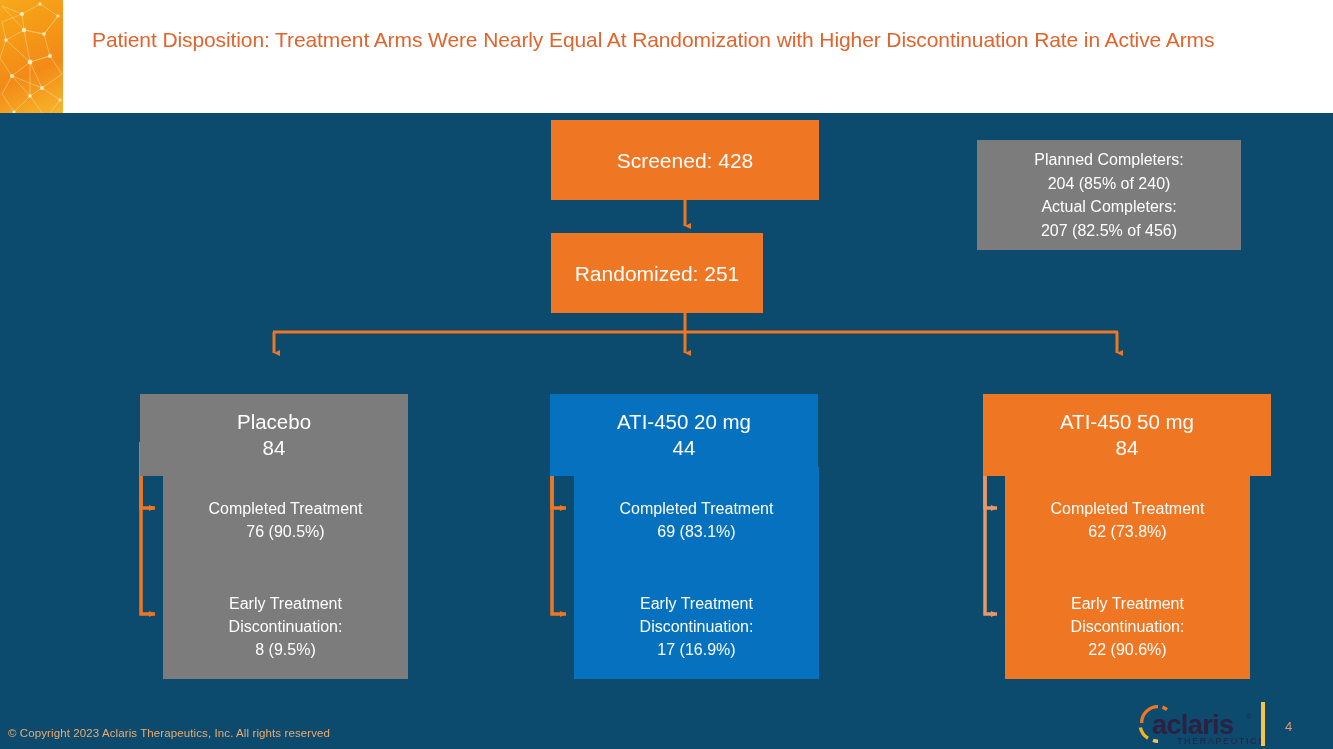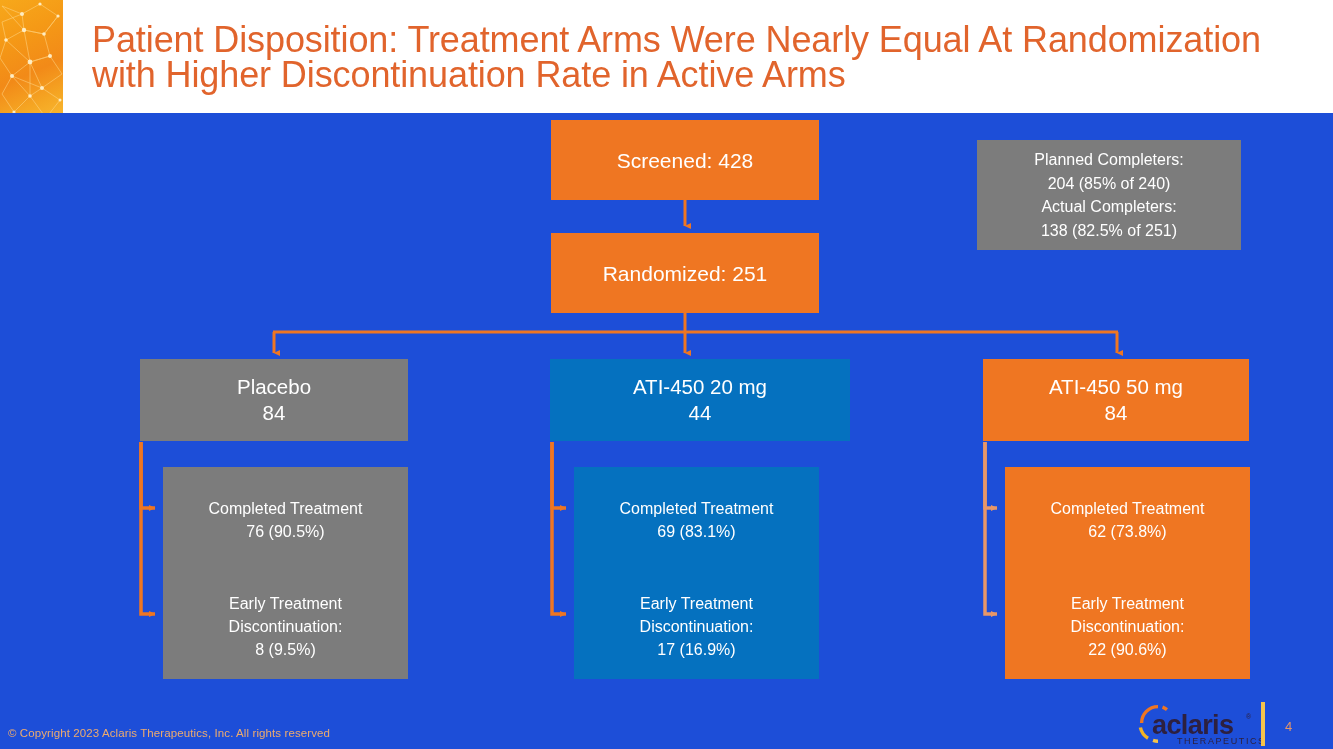--- a/index.html
+++ b/index.html
@@ -29,32 +29,32 @@
     background: linear-gradient(155deg, #f7a81b 0%, #f59a16 28%, #f28a18 58%, #f5a623 80%, #f9bb33 100%);
     overflow: hidden;
   }
   .corner-graphic svg { display: block; }
 
   .slide-title {
     position: absolute;
     left: 92px; top: 22px;
     width: 1200px;
     color: #e1642c;
-    font-size: 36px;
+    font-size: 21px;
     line-height: 35px;
     font-weight: normal;
     letter-spacing: -0.1px;
   }
 
   
   .canvas {
     position: absolute;
     left: 0; top: 113px;
     width: 1333px; height: 636px;
-    background: #1d4ed8;
+    background: #0c4a6e;
   }
 
   .box {
     position: absolute;
     box-sizing: border-box;
     color: #ffffff;
     display: flex;
     flex-direction: column;
     align-items: center;
     justify-content: center;
@@ -65,43 +65,44 @@
 
   
   .box-screened {
     left: 551px; top: 7px;
     width: 268px; height: 80px;
     background: #ef7622;
     font-size: 21px;
   }
   .box-randomized {
     left: 551px; top: 120px;
-    width: 268px; height: 80px;
+    width: 212px; height: 80px;
     background: #ef7622;
     font-size: 21px;
   }
 
   
   .box-note {
     left: 977px; top: 27px;
     width: 264px; height: 110px;
     background: #7c7c7c;
     font-size: 16px;
     line-height: 23.5px;
   }
 
   
   .arm-head {
     height: 82px;
     font-size: 20.5px;
     line-height: 26px;
+    margin-top: 35px;
   }
   .arm-head-placebo { left: 140px; top: 246px; width: 268px; background: #7c7c7c; }
-  .arm-head-20      { left: 550px; top: 246px; width: 300px; background: #0571bf; }
-  .arm-head-50      { left: 983px; top: 246px; width: 266px; background: #ef7622; }
+  .arm-head-20      { left: 550px; top: 246px; width: 268px; background: #0571bf; }
+  .arm-head-50      { left: 983px; top: 246px; width: 288px; background: #ef7622; }
 
   
   .sub-box {
     height: 106px;
     font-size: 16px;
     line-height: 23px;
   }
   .sub-completed-placebo { left: 163px; top: 354px; width: 245px; background: #7c7c7c; }
   .sub-early-placebo     { left: 163px; top: 460px; width: 245px; background: #7c7c7c; }
   .sub-completed-20      { left: 574px; top: 354px; width: 245px; background: #0571bf; }
@@ -220,21 +221,21 @@
   </div>
 
   <div class="box box-randomized">
     <span class="ln">Randomized: 251</span>
   </div>
 
   <div class="box box-note">
     <span class="ln">Planned Completers:</span>
     <span class="ln">204 (85% of 240)</span>
     <span class="ln">Actual Completers:</span>
-    <span class="ln">138 (82.5% of 251)</span>
+    <span class="ln">207 (82.5% of 456)</span>
   </div>
 
   <div class="box arm-head arm-head-placebo">
     <span class="ln">Placebo</span>
     <span class="ln">84</span>
   </div>
   <div class="box sub-box sub-completed-placebo">
     <span class="ln">Completed Treatment</span>
     <span class="ln">76 (90.5%)</span>
   </div>

